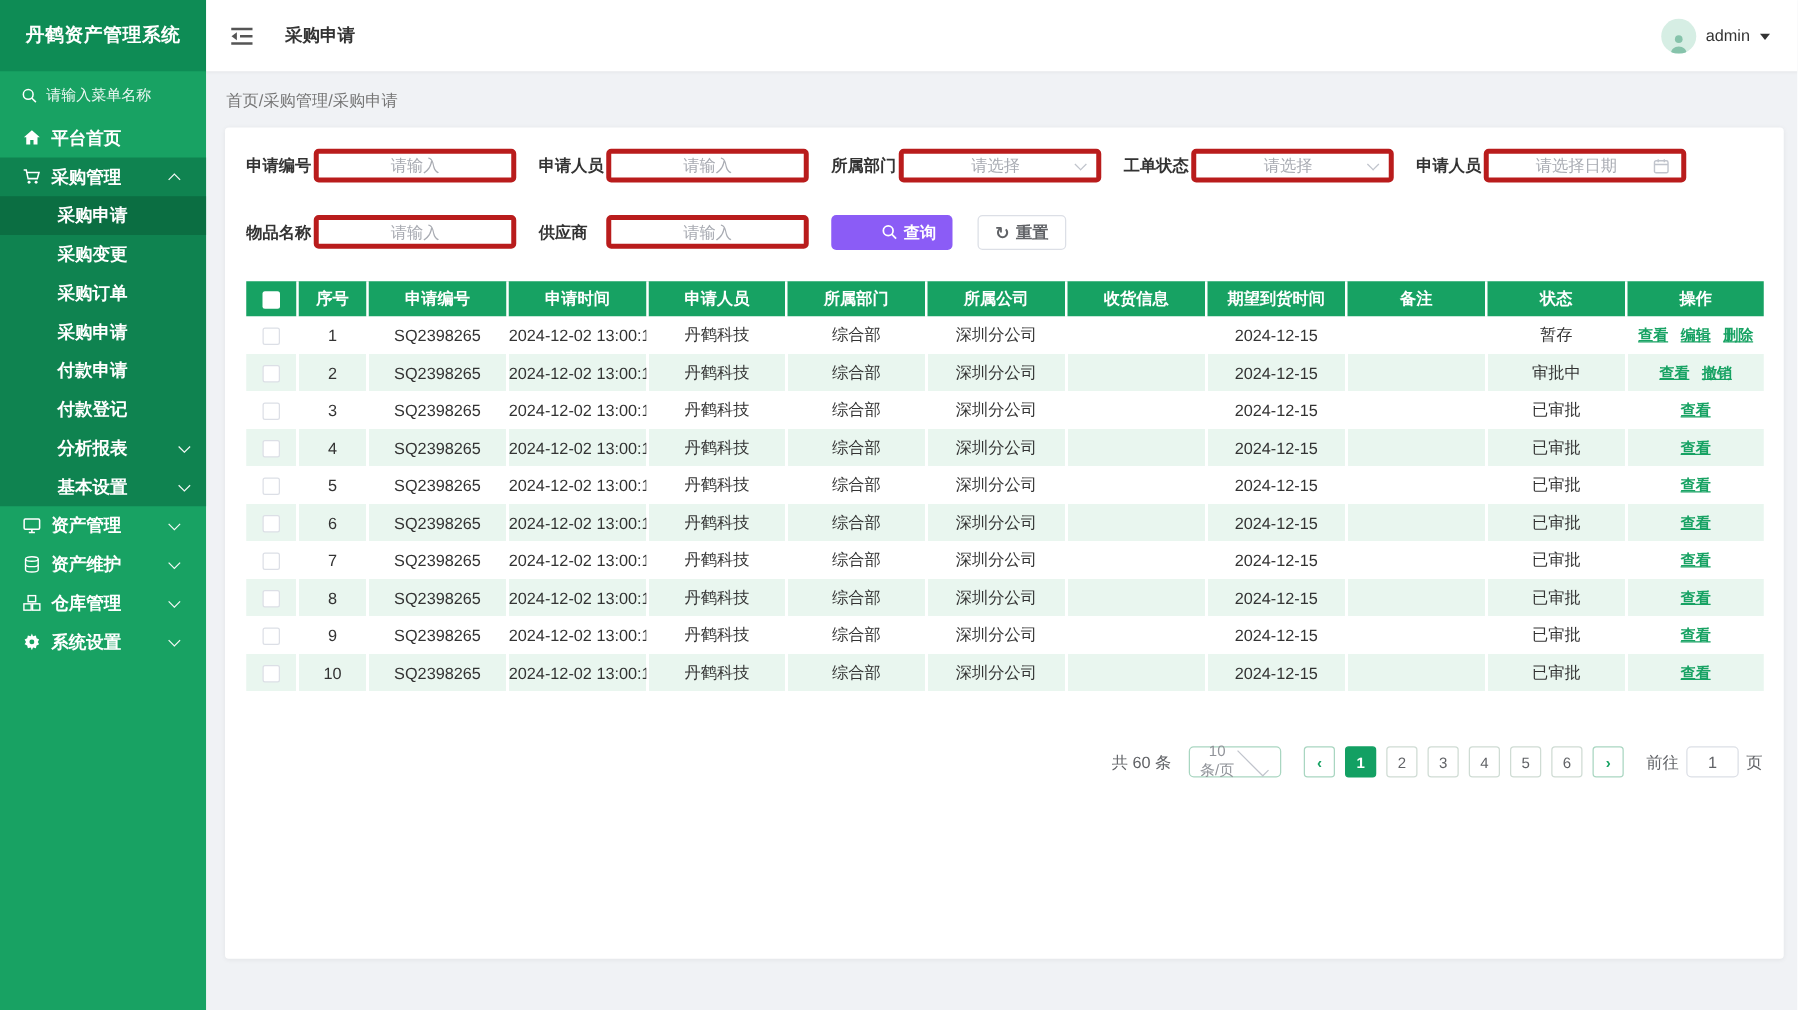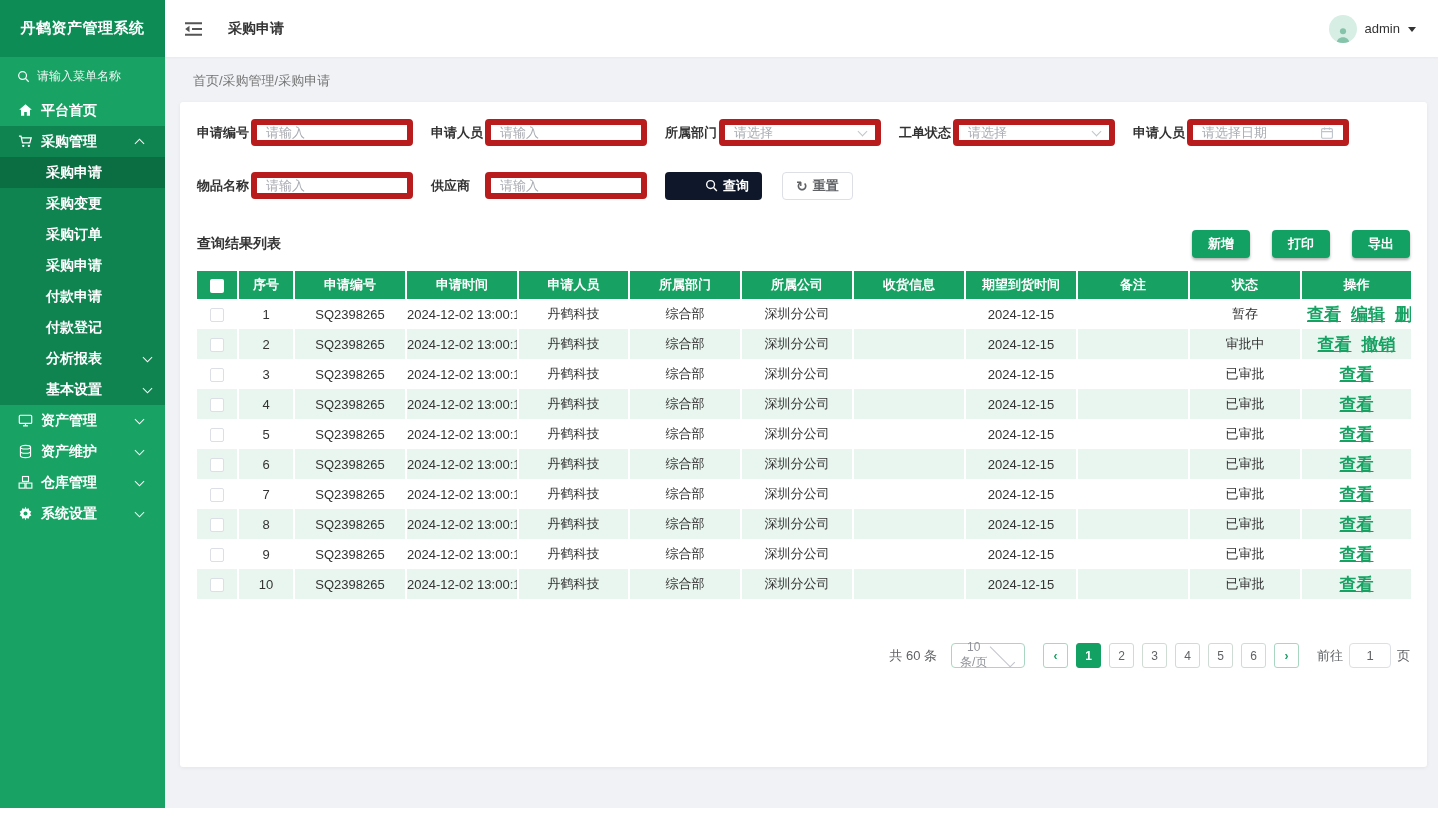--- a/index.html
+++ b/index.html
@@ -30,40 +30,40 @@
     box-shadow:0 1px 2px rgba(0,0,0,0.04); position:relative; z-index:2; }
   .collapse-btn { cursor:pointer; display:flex; align-items:center; }
   .topbar-title { margin-left:24px; font-size:14px; font-weight:bold; color:#333; }
   .user { margin-left:auto; display:flex; align-items:center; gap:8px; cursor:pointer; }
   .avatar { width:28px; height:28px; border-radius:50%; background:#d6eee4;
     display:flex; align-items:flex-end; justify-content:center; overflow:hidden; }
   .user-name { font-size:13px; color:#333; }
   .caret { width:0; height:0; border-left:4px solid transparent; border-right:4px solid transparent;
     border-top:5px solid #333; margin-top:2px; }
 
-  .breadcrumb { padding:15px 15px 12px 28px; font-size:13px; color:#757575; }
+  .breadcrumb { padding:15px 15px 12px 16px; font-size:13px; color:#757575; }
   .card { margin:0 11px 0 15px; height:665px; background:#fff; border-radius:3px;
     box-shadow:0 1px 4px rgba(0,0,0,0.06); padding:17px; }
 
   
   .filter-row { display:flex; align-items:center; height:27px; margin-bottom:26px; }
   .filter-field { display:flex; align-items:center; width:216px; margin-right:18px; flex-shrink:0; }
   .filter-label { width:54px; font-size:13px; font-weight:bold; color:#333; white-space:nowrap; flex-shrink:0; }
-  .f-input { width:162px; height:27px; border:6px solid #b91c1c; border-radius:4px;
+  .f-input { width:162px; height:27px; border:4px solid #b91c1c; border-radius:4px;
     padding:0 9px; font-size:13px; color:#333; background:#fff; outline:none;
-    font-family:"Liberation Sans","DejaVu Sans",sans-serif; }
+    font-family:"Liberation Sans","DejaVu Sans",sans-serif;text-align:center; }
   .f-input::placeholder { color:#a8abb2; }
   .f-box { display:flex; align-items:center; cursor:pointer; }
   .f-box .ph { flex:1; color:#a8abb2; font-size:13px; }
   .gchev { width:7px; height:7px; border-right:1.4px solid #c0c4cc; border-bottom:1.4px solid #c0c4cc;
     transform:rotate(45deg); margin-top:-3px; flex-shrink:0; }
   .btn { height:28px; border:none; border-radius:4px; font-size:13px; font-weight:bold;
     display:inline-flex; align-items:center; gap:5px; cursor:pointer; padding:0 13px;
     font-family:"Liberation Sans","DejaVu Sans",sans-serif; }
-  .btn-primary { background:#0f172a; color:#fff;padding-left:40px; }
+  .btn-primary { background:#8b5cf6; color:#fff;padding-left:40px; }
   .btn-plain { background:#fff; color:#606266; border:1px solid #dcdfe6; margin-left:20px; }
   .refresh-glyph { font-size:14px; line-height:1; }
 
   
   .results-bar { display:flex; align-items:center; margin-top:31px; height:28px; }
   .results-title { font-size:14px; font-weight:bold; color:#333; }
   .action-buttons { margin-left:auto; display:flex; gap:22px; }
   .action-btn { background:#13a063; color:#fff; border:none; border-radius:4px; height:28px;
     padding:0 16px; font-size:13px; font-weight:bold; cursor:pointer;
     box-shadow:0 2px 3px rgba(0,0,0,0.3); font-family:"Liberation Sans","DejaVu Sans",sans-serif; }
@@ -74,21 +74,21 @@
     border-right:2px solid #fff; text-align:center; }
   thead th:last-child { border-right:none; }
   tbody td { height:30px; font-size:13px; color:#333; text-align:center;
     border-right:2px solid #fff; overflow:hidden; white-space:nowrap; }
   tbody td:last-child { border-right:none; }
   tbody tr:nth-child(even) { background:#e9f6ef; }
   .cb { display:inline-block; width:14px; height:14px; background:#fff; border-radius:2px;
     vertical-align:middle; cursor:pointer; }
   .cb-head { border:none; }
   .cb-row { border:1px solid #dcdfe6; }
-  .op-link { color:#17a263; font-weight:bold; font-size:17px; text-decoration:underline;
+  .op-link { color:#17a263; font-weight:bold; font-size:12px; text-decoration:underline;
     margin:0 5px; cursor:pointer;font-family:Liberation Mono, monospace; }
 
   
   .pagination { display:flex; align-items:center; justify-content:flex-end; margin-top:44px;
     font-size:13px; color:#606266; }
   .pg-total { margin-right:14px; }
   .page-size { width:74px; height:25px; border:1px solid #a9d6c1; border-radius:4px;
     display:flex; align-items:center; padding:0 8px; color:#909399; font-size:12px;
     margin-right:18px; cursor:pointer; }
   .page-size span { flex:1; text-align:center; }
@@ -303,28 +303,20 @@
                 </svg>
             </span>
             <span>查询</span>
           </button>
           <button class="btn btn-plain">
             <span class="refresh-glyph">↻</span>
             <span>重置</span>
           </button>
         </div>
 
-        <div class="results-bar">
-          <span class="results-title">查询结果列表</span>
-          <div class="action-buttons">
-            <button class="action-btn">新增</button>
-            <button class="action-btn">打印</button>
-            <button class="action-btn">导出</button>
-          </div>
-        </div>
 
         <table>
           <colgroup id="table-cols">
               <col style="width: 41px;">
               <col style="width: 56px;">
               <col style="width: 112px;">
               <col style="width: 112px;">
               <col style="width: 111px;">
               <col style="width: 112px;">
               <col style="width: 112px;">

